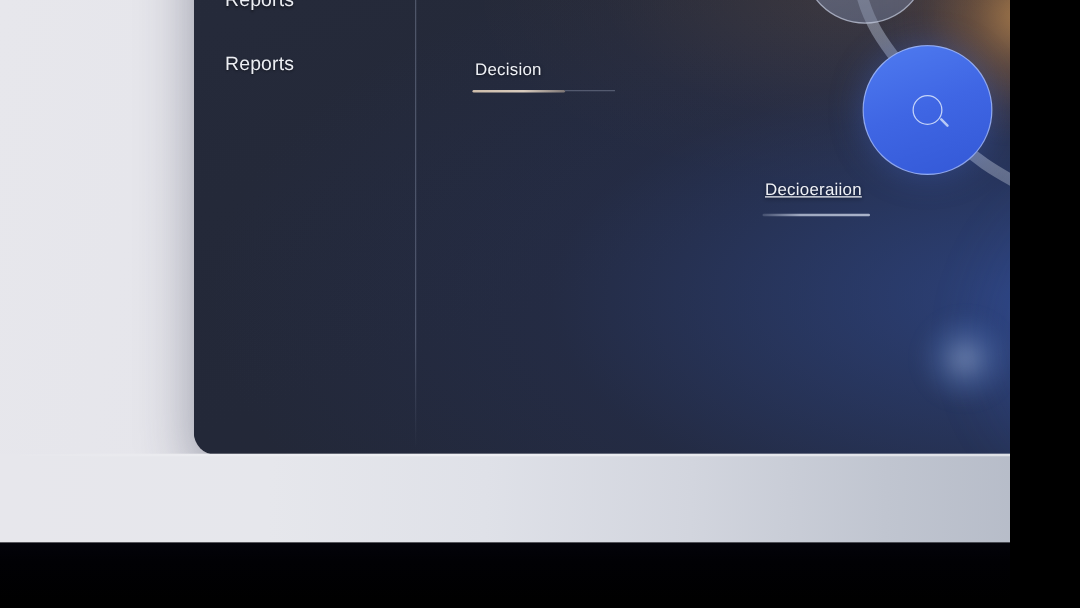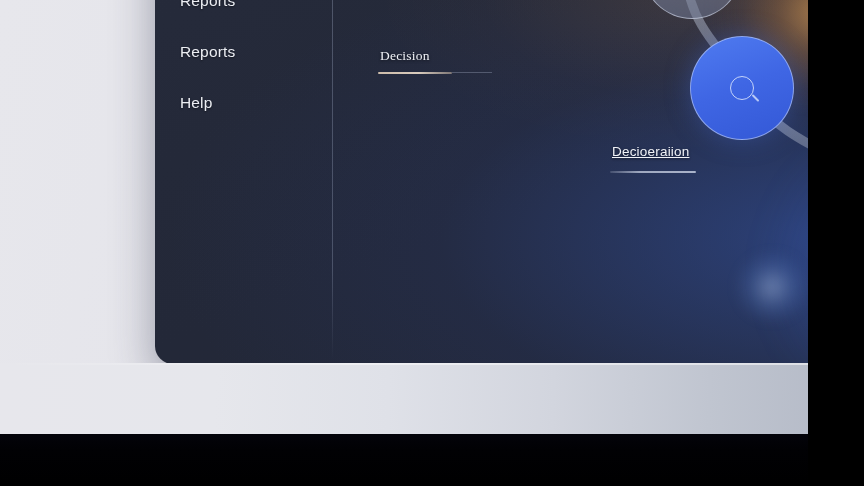--- a/index.html
+++ b/index.html
@@ -239,21 +239,20 @@
 
   <div class="backdrop"></div>
 
   <div class="screen">
     <div class="screen-inner">
 
       <div class="sidebar">
         <div class="nav-list">
           <span class="nav-item">Reports</span>
           <span class="nav-item">Reports</span>
-          <span class="nav-item">Help</span>
         </div>
       </div>
 
       <div class="rail-divider"></div>
 
       <div class="canvas">
 
         <div class="glow-orange"></div>
         <div class="glow-blue-right"></div>
 
@@ -280,21 +279,21 @@
 
         <div class="node node-dark-navy">
           <span class="node-ring" style="width:30px;height:30px;margin-left:-15px;margin-top:-15px;border-color:rgba(196,216,252,0.92);"></span>
 
         </div>
 
         <div class="node node-bottom-partial"></div>
 
         <div class="glow-spot-b"></div>
 
-        <div class="label" style="left:48px; top:168px;font-family:Liberation Serif, serif;">Decision</div>
+        <div class="label" style="left:48px; top:168px;">Decision</div>
         <div class="label-rule rule-warm" style="left:46px; top:192px; width:74px;"></div>
         <div class="label-connector" style="left:120px; top:192px; width:40px;"></div>
 
         <div class="label" style="left:280px; top:264px;text-decoration:underline;">Decioeraiion</div>
         <div class="label-rule rule-cool" style="left:278px; top:291px; width:86px;"></div>
 
       </div>
     </div>
   </div>
 

